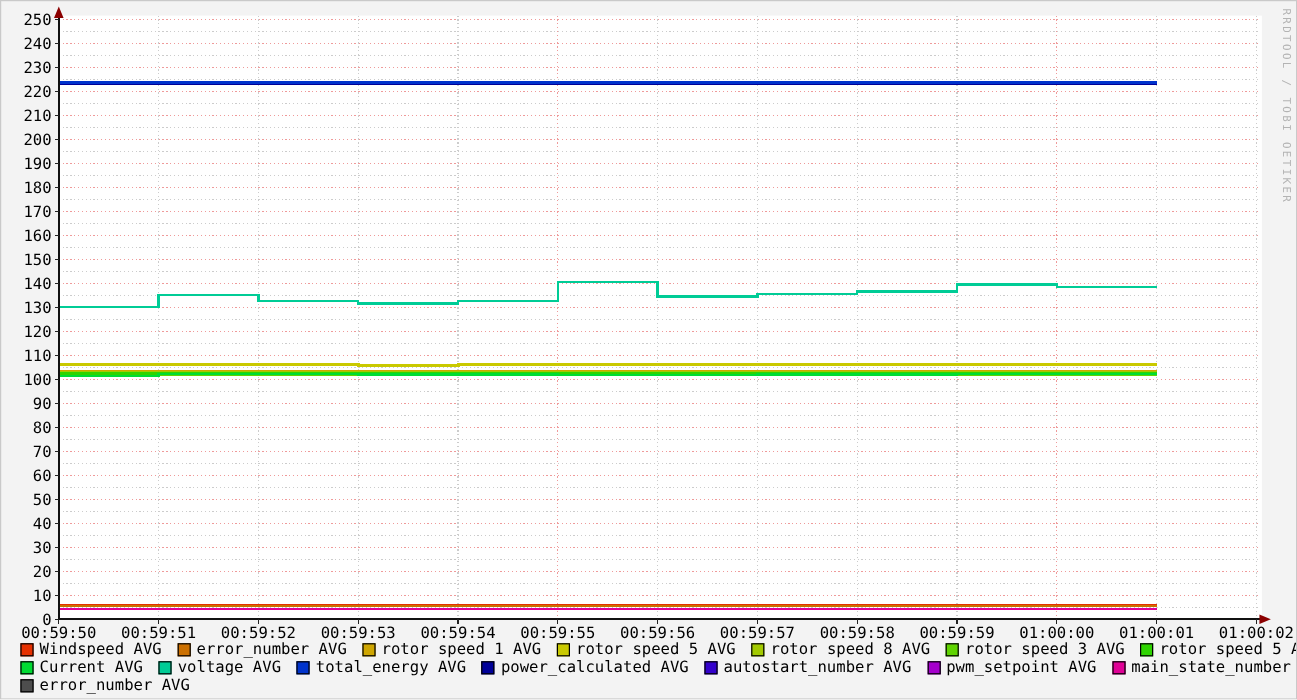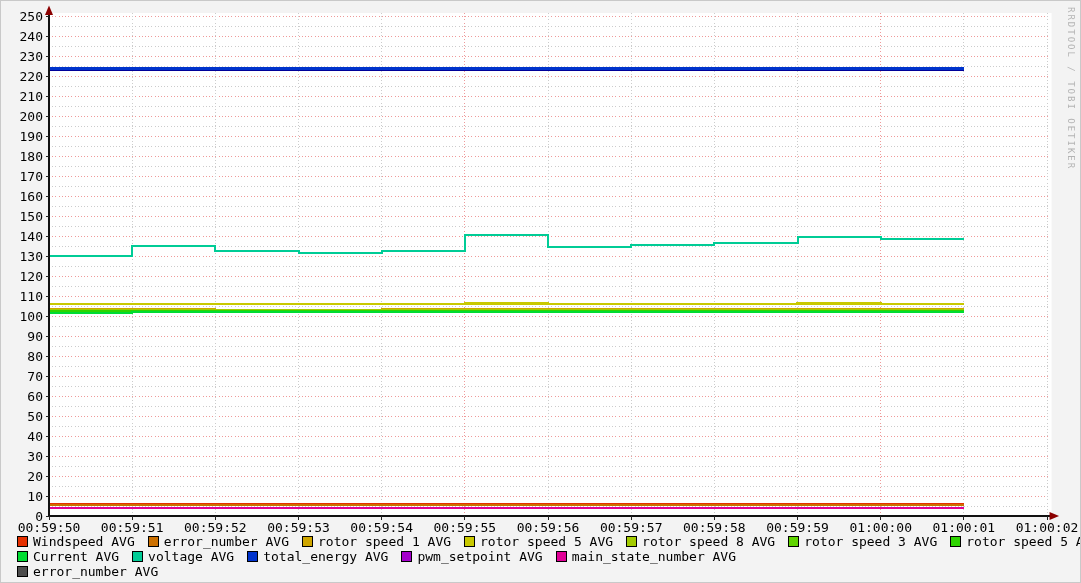--- a/index.html
+++ b/index.html
@@ -244,20 +244,28 @@
         </span>
         <span class="legend-item">
           <span class="swatch" style="background: rgb(0, 204, 150);"></span>
           <span>voltage AVG</span>
         </span>
         <span class="legend-item">
           <span class="swatch" style="background: rgb(0, 51, 204);"></span>
           <span>total_energy AVG</span>
         </span>
         <span class="legend-item">
+          <span class="swatch" style="background: rgb(0, 0, 153);"></span>
+          <span>power_calculated AVG</span>
+        </span>
+        <span class="legend-item">
+          <span class="swatch" style="background: rgb(51, 0, 204);"></span>
+          <span>autostart_number AVG</span>
+        </span>
+        <span class="legend-item">
           <span class="swatch" style="background: rgb(165, 0, 204);"></span>
           <span>pwm_setpoint AVG</span>
         </span>
         <span class="legend-item">
           <span class="swatch" style="background: rgb(224, 0, 150);"></span>
           <span>main_state_number AVG</span>
         </span>
       </div>
       <div class="legend-row">
         <span class="legend-item">

